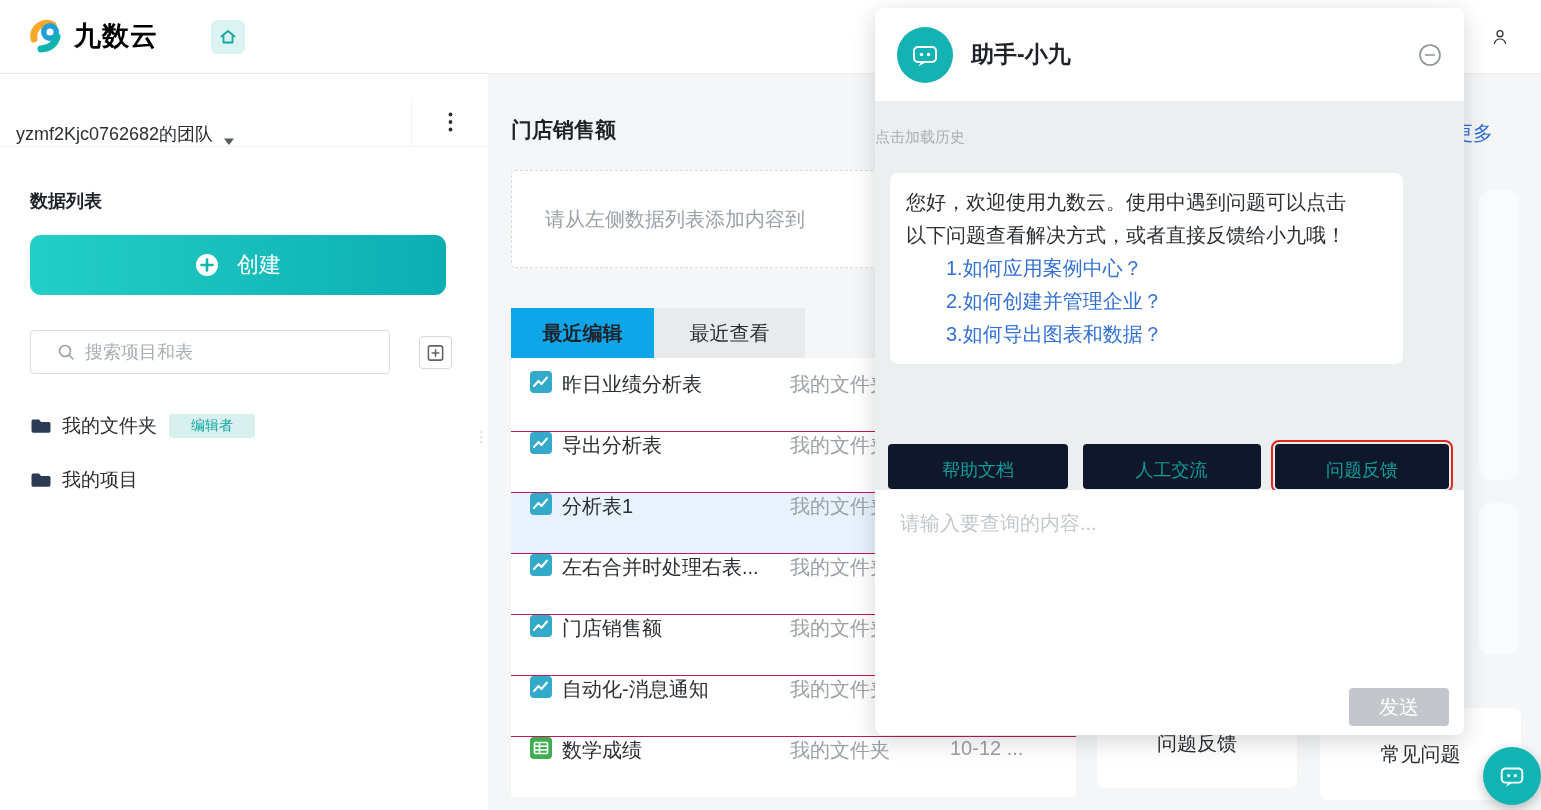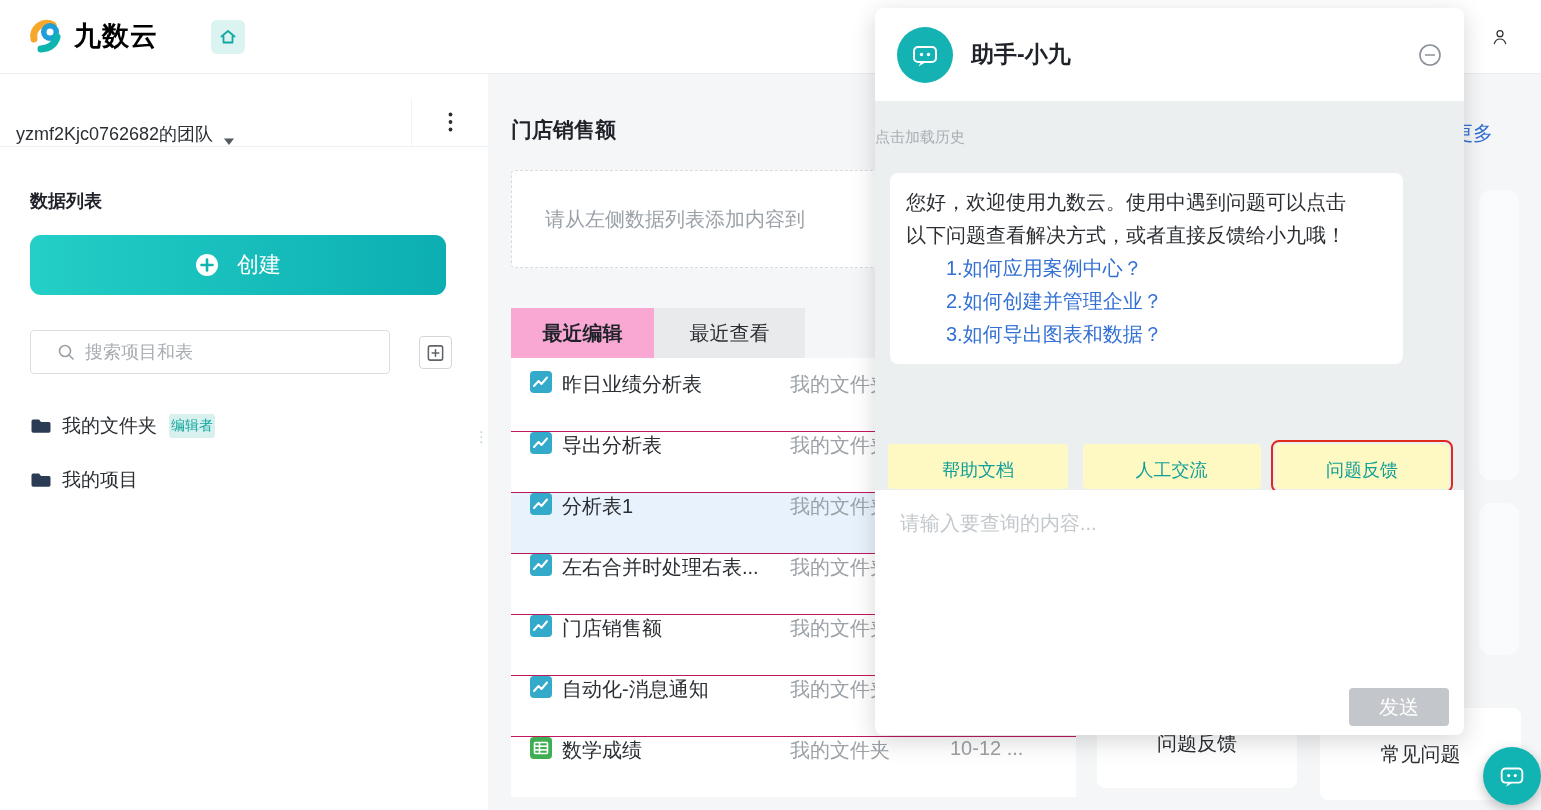--- a/index.html
+++ b/index.html
@@ -26,29 +26,29 @@
     background:linear-gradient(90deg,#23cfc6,#0caeb2);color:#fff;font-size:22px;
     display:flex;align-items:center;justify-content:center;gap:18px;cursor:pointer;font-family:inherit;}
   .search-box{position:absolute;left:30px;top:256px;width:360px;height:44px;border:1px solid #dcdee0;border-radius:4px;background:#fff;display:flex;align-items:center;padding:0 26px;box-sizing:border-box;}
   .search-input{border:none;outline:none;flex:1;font-size:18px;color:#333;margin-left:8px;background:transparent;font-family:inherit;min-width:0;}
   .search-input::placeholder{color:#a8adb3;}
   .add-btn{position:absolute;left:419px;top:262px;width:33px;height:33px;border:1px solid #d4d6d8;background:#fff;border-radius:4px;display:flex;align-items:center;justify-content:center;cursor:pointer;}
   .side-item{position:absolute;left:30px;display:flex;align-items:center;gap:10px;height:34px;cursor:pointer;}
   .side-item.one{top:335px;}
   .side-item.two{top:389px;}
   .side-label{font-size:19px;color:#2b2f33;}
-  .badge{font-size:14px;color:#14a79f;background:#d8f1ef;padding:3px 2px;border-radius:3px;margin-left:2px;}
+  .badge{font-size:14px;color:#14a79f;background:#d8f1ef;padding:3px 22px;border-radius:3px;margin-left:2px;}
   .scroll-dots{position:absolute;left:474px;top:358px;font-size:15px;color:#cfd2d5;letter-spacing:0;line-height:9px;}
   
   .qa-title{position:absolute;left:511px;top:116px;font-size:21px;font-weight:bold;color:#1f2329;z-index:1;}
   .more-link{position:absolute;left:1453px;top:120px;font-size:20px;color:#3370d4;z-index:1;cursor:pointer;}
   .dropzone{position:absolute;left:511px;top:170px;width:563px;height:98px;background:#fff;border:1px dashed #d8dadc;border-radius:4px;box-sizing:border-box;display:flex;align-items:center;padding-left:33px;font-size:20px;color:#9aa1a8;z-index:1;}
   .tabs{position:absolute;left:511px;top:308px;display:flex;z-index:1;}
   .tab{height:50px;display:flex;align-items:center;justify-content:center;font-size:20px;cursor:pointer;border:none;font-family:inherit;}
-  .tab.active{width:143px;background:#f9a8d4;font-weight:bold;color:#1f2329;text-align:center;}
+  .tab.active{width:143px;background:#0ea5e9;font-weight:bold;color:#1f2329;text-align:center;}
   .tab.inactive{width:151px;background:#e8eaec;color:#2b2f33;text-align:right;}
   .list{position:absolute;left:511px;top:358px;width:565px;background:#fff;padding-top:13px;z-index:1;}
   .row{height:60px;display:flex;align-items:flex-start;position:relative;cursor:pointer;}
   .row+.row{border-top:1px solid #be185d;}
   .row.hl{background:#e8f2fc;}
   .row-icon{margin-left:19px;flex:none;}
   .row-name{margin-left:10px;font-size:20px;color:#2b2f33;width:215px;white-space:nowrap;overflow:hidden;}
   .row-folder{position:absolute;left:279px;font-size:20px;color:#9ba1a7;white-space:nowrap;}
   .row-time{position:absolute;left:439px;font-size:20px;color:#9ba1a7;white-space:nowrap;}
   .strip{position:absolute;background:#fafbfc;border-radius:12px;z-index:1;}
@@ -61,21 +61,21 @@
   .chat{position:absolute;left:875px;top:8px;width:589px;height:727px;background:#eceff0;border-radius:8px;box-shadow:0 6px 24px rgba(0,0,0,.16);z-index:10;overflow:hidden;}
   .chat-header{height:93px;background:#fff;display:flex;align-items:center;padding:0 22px;box-sizing:border-box;}
   .avatar{width:56px;height:56px;border-radius:50%;background:#14b2b2;display:flex;align-items:center;justify-content:center;flex:none;}
   .chat-title{margin-left:18px;font-size:23px;font-weight:bold;color:#1f2329;}
   .min-btn{margin-left:auto;background:none;border:none;cursor:pointer;padding:0;display:flex;}
   .chat-body{position:relative;height:389px;}
   .history{padding-top:27px;font-size:15px;color:#a9aeb4;cursor:pointer;}
   .msg-card{margin:26px 0 0 15px;width:513px;background:#fff;border-radius:8px;padding:13px 16px;box-sizing:border-box;font-size:20px;line-height:33px;color:#2b2f33;}
   .q-link{display:block;color:#3370d4;text-decoration:none;cursor:pointer;margin-left:40px;}
   .quick-row{position:absolute;left:13px;right:15px;top:343px;display:flex;justify-content:space-between;}
-  .quick-btn{height:45px;line-height:36px;border:none;border-radius:4px;background:#fef9c3;color:#109e98;font-size:18px;text-align:center;cursor:pointer;padding:8px;font-family:inherit;}
+  .quick-btn{height:45px;line-height:36px;border:none;border-radius:4px;background:#0f172a;color:#109e98;font-size:18px;text-align:center;cursor:pointer;padding:8px;font-family:inherit;}
   .qb1{width:180px;}.qb2{width:178px;}
   .qb3{width:174px;outline:2px solid #e0281c;outline-offset:2px;}
   .chat-input{position:relative;height:245px;background:#fff;}
   .msg-input{width:100%;height:180px;border:none;outline:none;resize:none;box-sizing:border-box;padding:20px 25px;font-size:20px;font-family:inherit;color:#333;background:transparent;}
   .msg-input::placeholder{color:#c3c8cc;}
   .send-btn{position:absolute;right:15px;bottom:9px;width:100px;height:38px;background:#c3c7cb;border:none;border-radius:4px;color:#fff;font-size:20px;cursor:default;font-family:inherit;}
   
   .fab{position:absolute;left:1483px;top:747px;width:58px;height:58px;border-radius:50%;background:#12b3b3;display:flex;align-items:center;justify-content:center;box-shadow:0 4px 12px rgba(0,0,0,.25);z-index:20;cursor:pointer;border:none;}
 </style>
 </head>

